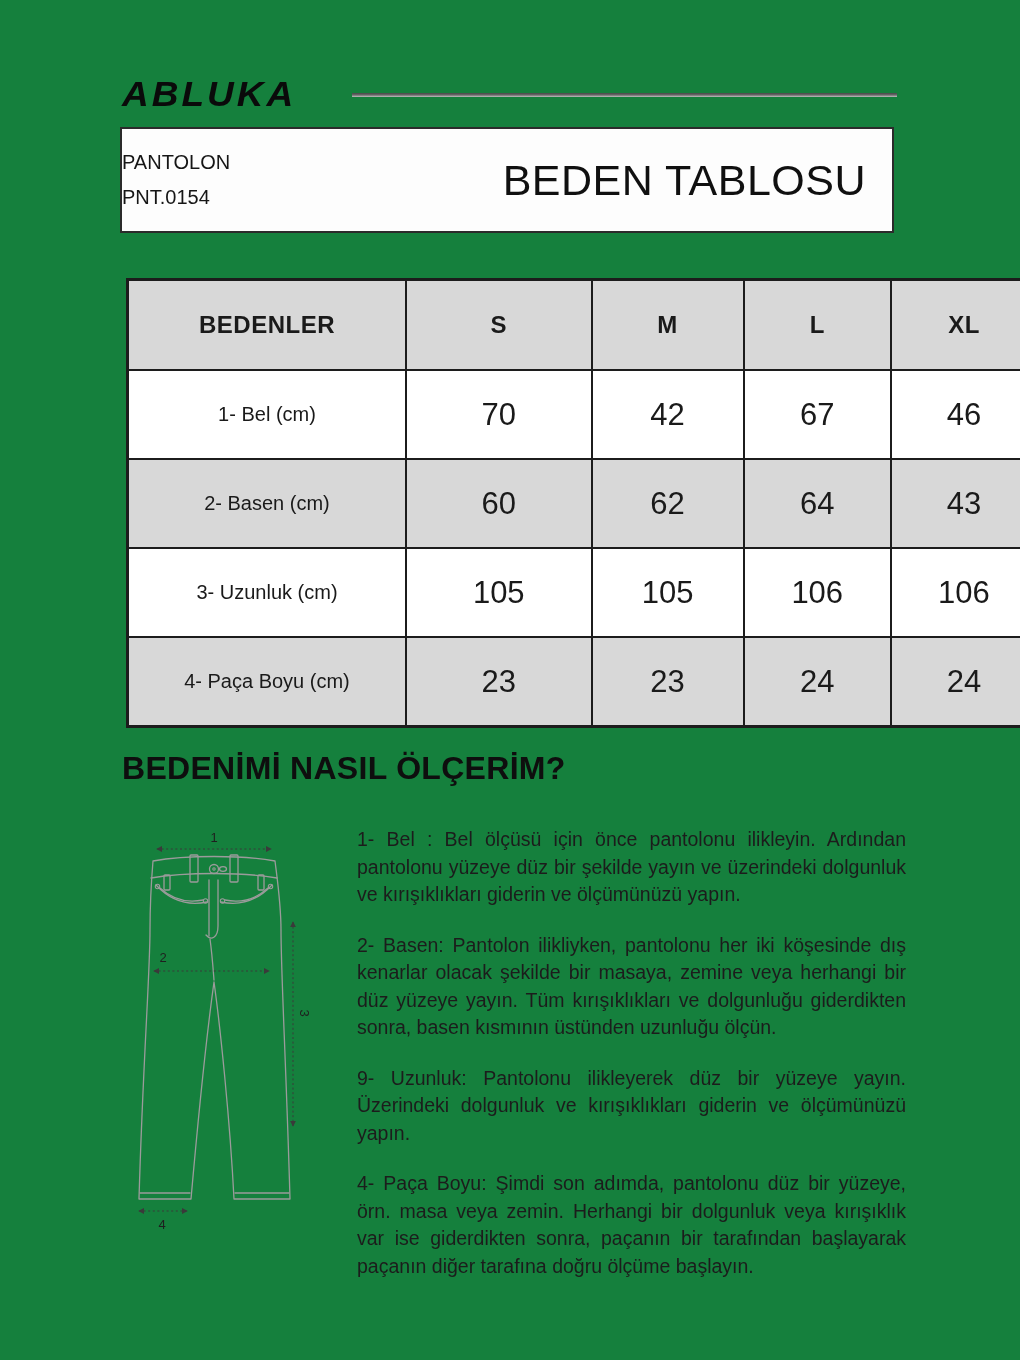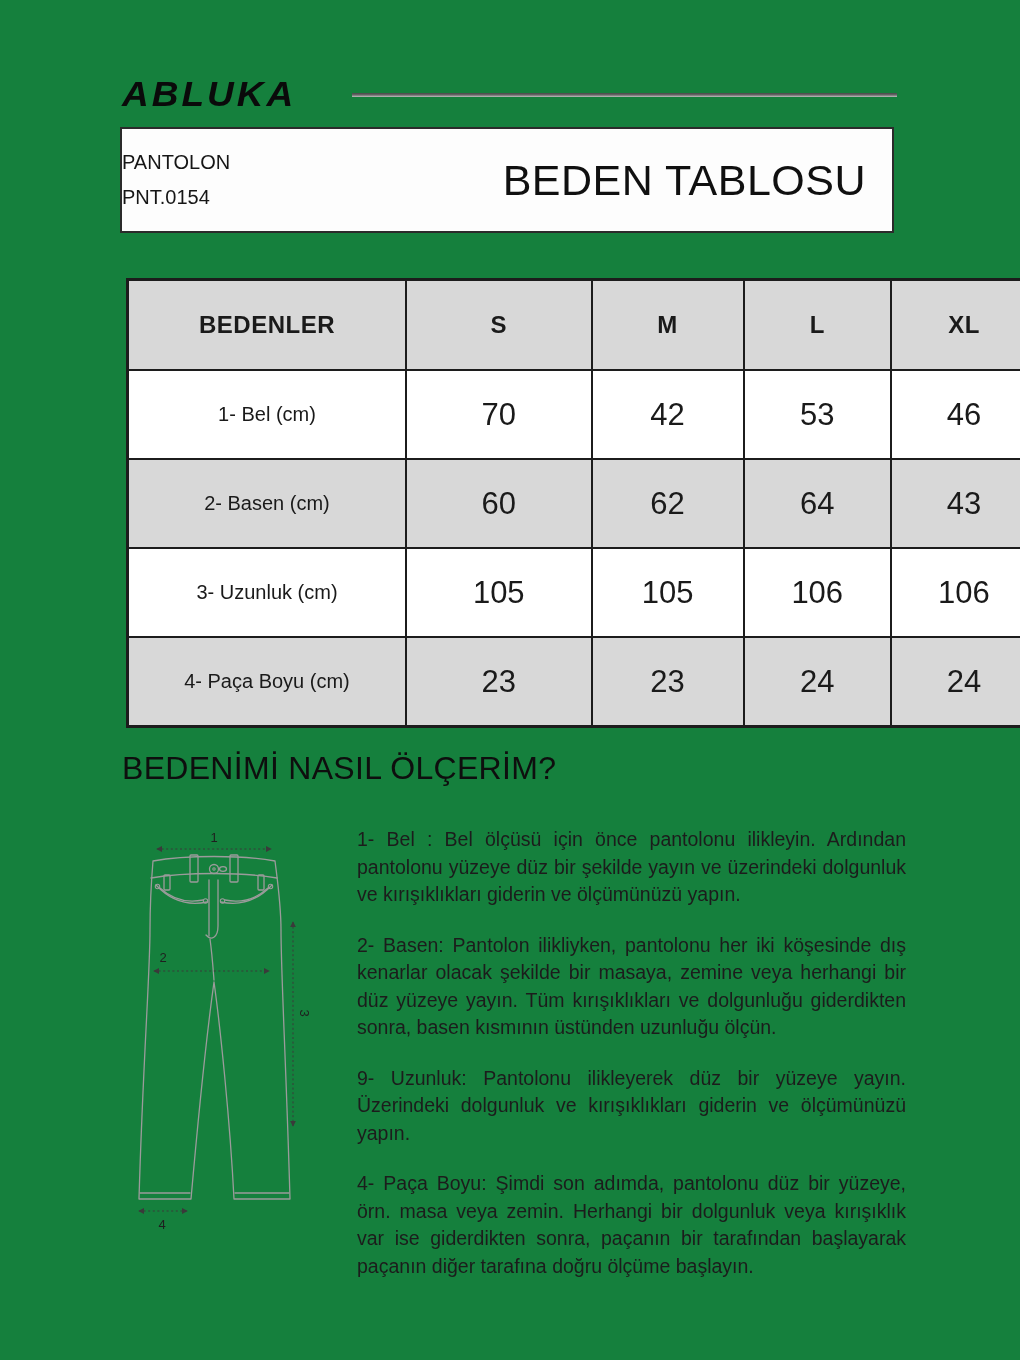--- a/index.html
+++ b/index.html
@@ -48,21 +48,21 @@
   .size-table .hrow td { background: var(--table-header-bg, #d8d8d8); font-weight: bold; font-size: 24px; height: 88px; letter-spacing: 0.5px; }
   .size-table .drow td { height: 87px; }
   .size-table .drow td.lbl { font-size: 20px; }
   .size-table .drow td.val { font-size: 31px; }
   .size-table tr.gray td { background: var(--table-header-bg, #d8d8d8); }
   .col0 { width: 30.6%; } .col1 { width: 20.4%; } .col2 { width: 16.7%; } .col3 { width: 16.2%; } .col4 { width: 16.1%; }
 
   
   .section-heading {
     position: absolute; left: 122px; top: 750px; margin: 0;
-    font-size: 32px; font-weight: 400; letter-spacing: 0.3px; color: #0e0e0e;
+    font-size: 32px; font-weight: 700; letter-spacing: 0.3px; color: #0e0e0e;
     white-space: nowrap;
   }
   .diagram { position: absolute; left: 130px; top: 830px; width: 195px; height: 405px; }
   .diagram .pants { fill: none; stroke: var(--diagram-line, #9b9b9b); stroke-width: 1.3; stroke-linecap: round; stroke-linejoin: round; }
   .diagram .pants-dot { fill: none; stroke: var(--diagram-line, #9b9b9b); stroke-width: 1.1; }
   .diagram .marrow { fill: none; stroke: var(--arrow, #3a3a3a); stroke-width: 1; stroke-dasharray: 2 2.6; }
   .diagram text { font-family: "Liberation Sans", sans-serif; font-size: 13px; fill: #1f1f1f; }
 
   .instructions { position: absolute; left: 357px; top: 826px; width: 549px; }
   .instructions p {
@@ -99,21 +99,21 @@
         <td>BEDENLER</td>
         <td>S</td>
         <td>M</td>
         <td>L</td>
         <td>XL</td>
       </tr>
       <tr class="drow">
         <td class="lbl">1- Bel (cm)</td>
         <td class="val">70</td>
         <td class="val">42</td>
-        <td class="val">53</td>
+        <td class="val">67</td>
         <td class="val">46</td>
       </tr>
       <tr class="drow gray">
         <td class="lbl">2- Basen (cm)</td>
         <td class="val">60</td>
         <td class="val">62</td>
         <td class="val">64</td>
         <td class="val">43</td>
       </tr>
       <tr class="drow">

